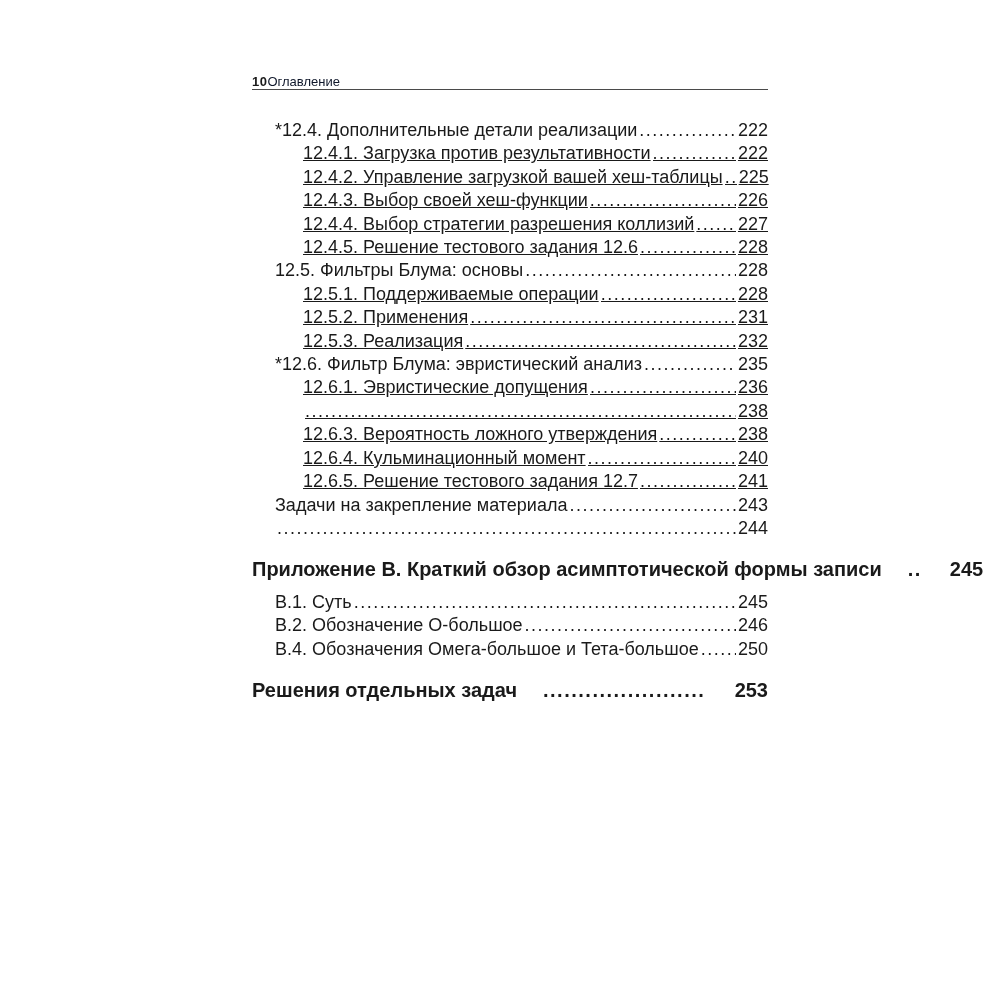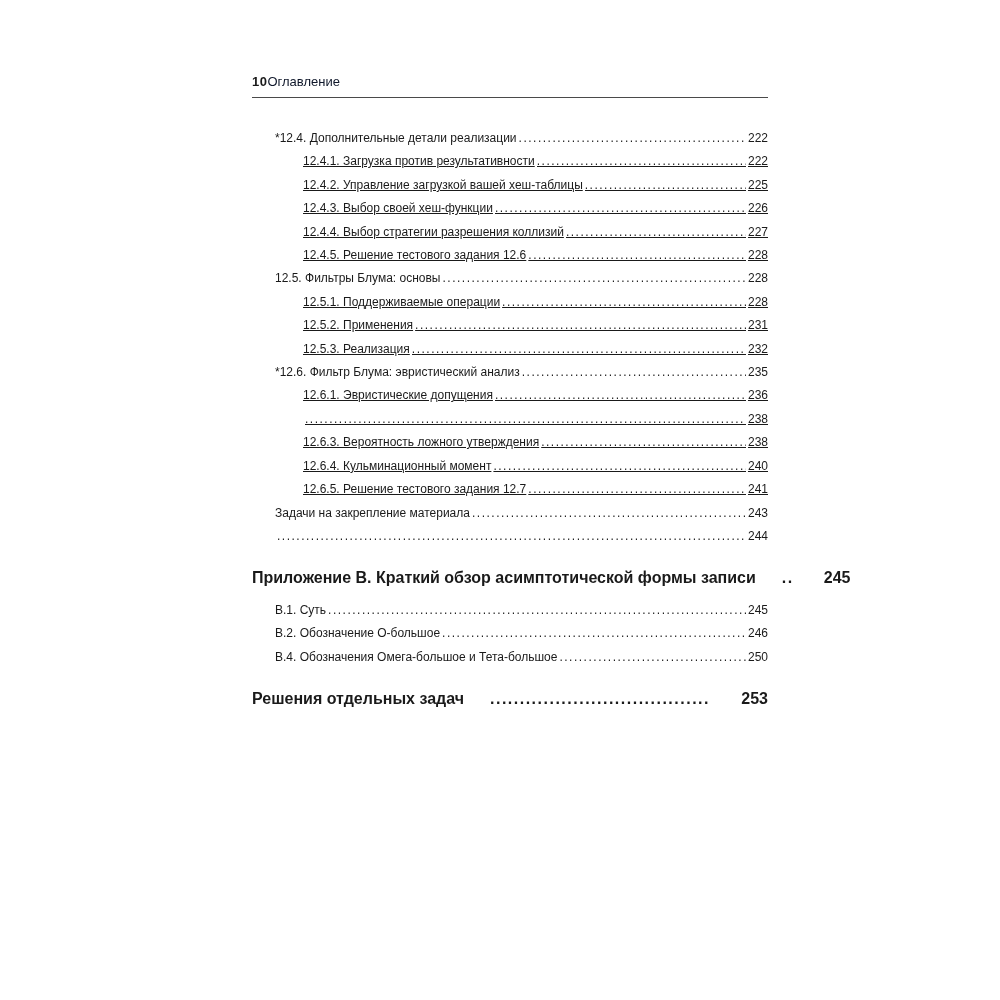--- a/index.html
+++ b/index.html
@@ -18,45 +18,44 @@
   .content {
     position: absolute;
     left: 252px;
     top: 74px;
     width: 516px;
   }
   .running-head {
     display: flex;
     align-items: baseline;
     font-size: 13px;
-    padding-bottom: 8px;
     border-bottom: 1px solid #4a4a4a;
   }
   .running-head .folio {
     font-weight: bold;
     letter-spacing: 0.5px;
   }
   .running-head .head-title {
     color: #0f172a;
   }
   .toc {
     margin-top: 29px;
   }
   .toc-row {
     display: flex;
     align-items: baseline;
     line-height: 23.4px;
-    font-size: 12px;
+    font-size: 18px;
     white-space: nowrap;
   }
   .toc-row.level-1 { padding-left: 23px; }
   .toc-row.level-2 { padding-left: 51px; text-decoration: underline; }
   .toc-row.bold {
     font-weight: bold;
-    font-size: 16px;
+    font-size: 20px;
     gap: 24px;
   }
   .toc-row.space-before { margin-top: 18px; }
   .toc-row.bold { margin-bottom: 9px; }
   .toc-title {
     flex: 0 0 auto;
   }
   .dots {
     flex: 1 1 auto;
     overflow: hidden;

